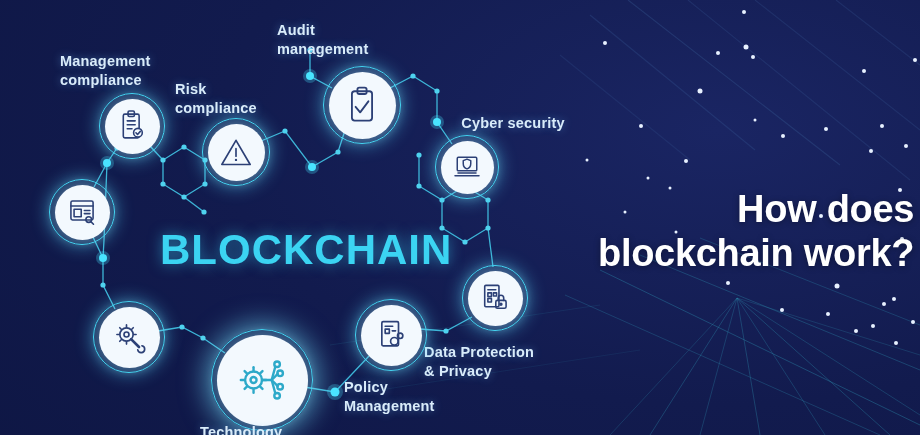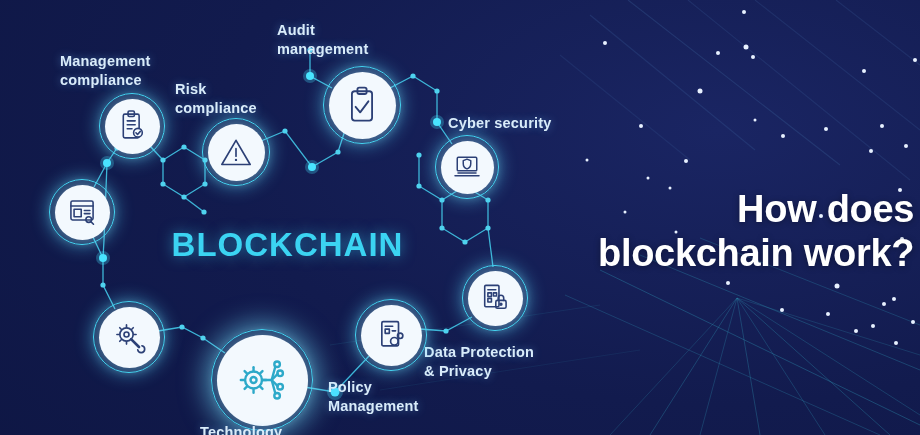--- a/index.html
+++ b/index.html
@@ -28,24 +28,24 @@
     background:var(--circle-fill);border-radius:50%;width:calc(100% - 9px);height:calc(100% - 9px);
     display:flex;align-items:center;justify-content:center;box-shadow:0 0 12px rgba(160,235,255,.6);
   }
   svg.icon{fill:none;stroke:var(--icon-stroke);stroke-width:2;stroke-linecap:round;stroke-linejoin:round;}
   svg.icon.teal{stroke:var(--technology-icon);}
   .nlabel{
     position:absolute;color:var(--label-text);font-size:14.5px;font-weight:700;line-height:1.3;
     text-align:left;white-space:pre-line;letter-spacing:.2px;
     text-shadow:0 0 8px rgba(110,190,255,.45);
   }
-  .nlabel.left{text-align:left;}
+  .nlabel.left{text-align:center;}
   .brand{
-    position:absolute;left:160px;top:226px;width:255px;text-align:center;
-    color:var(--accent);font-size:33px;font-weight:800;letter-spacing:1px;
+    position:absolute;left:160px;top:226px;width:255px;text-align:right;
+    color:var(--accent);font-size:42px;font-weight:800;letter-spacing:1px;
     text-shadow:0 0 14px rgba(60,210,245,.55);
   }
   .headline{
     position:absolute;left:598px;top:187px;color:var(--headline-text);
     font-size:38px;font-weight:700;line-height:1.17;letter-spacing:-.3px;
     white-space:pre-line;text-shadow:0 1px 6px rgba(0,0,0,.35);text-align:right;
   }
 </style>
 </head>
 <body>
@@ -245,21 +245,21 @@
         <rect x="13" y="8" width="20" height="29" rx="1.5"></rect>
         <line x1="17" y1="13.5" x2="26" y2="13.5"></line>
         <rect x="17" y="17" width="5" height="5"></rect>
             <line x1="25.5" y1="19" x2="29.5" y2="19"></line>
         <circle cx="28" cy="31.5" r="4.5"></circle>
             <circle cx="35" cy="25" r="3.2"></circle>
       </svg>
     </div>
       </div>
   </div>
-  <div class="nlabel" style="left:328px;top:378px;width:140px">Policy
+  <div class="nlabel" style="left:344px;top:378px;width:140px">Policy
 Management</div>
 
   <div class="node" style="left:211px;top:329px;width:100px;height:100px">
     <div class="ring big">
         <div class="inner">
       <svg class="icon teal" viewBox="0 0 48 48" width="58" height="58">
         <circle cx="17" cy="24" r="7"></circle>
             <circle cx="17" cy="24" r="2.5"></circle>
         <line x1="24.5" y1="24" x2="27.5" y2="24"></line>
             <line x1="22.3" y1="29.3" x2="24.4" y2="31.4"></line>

